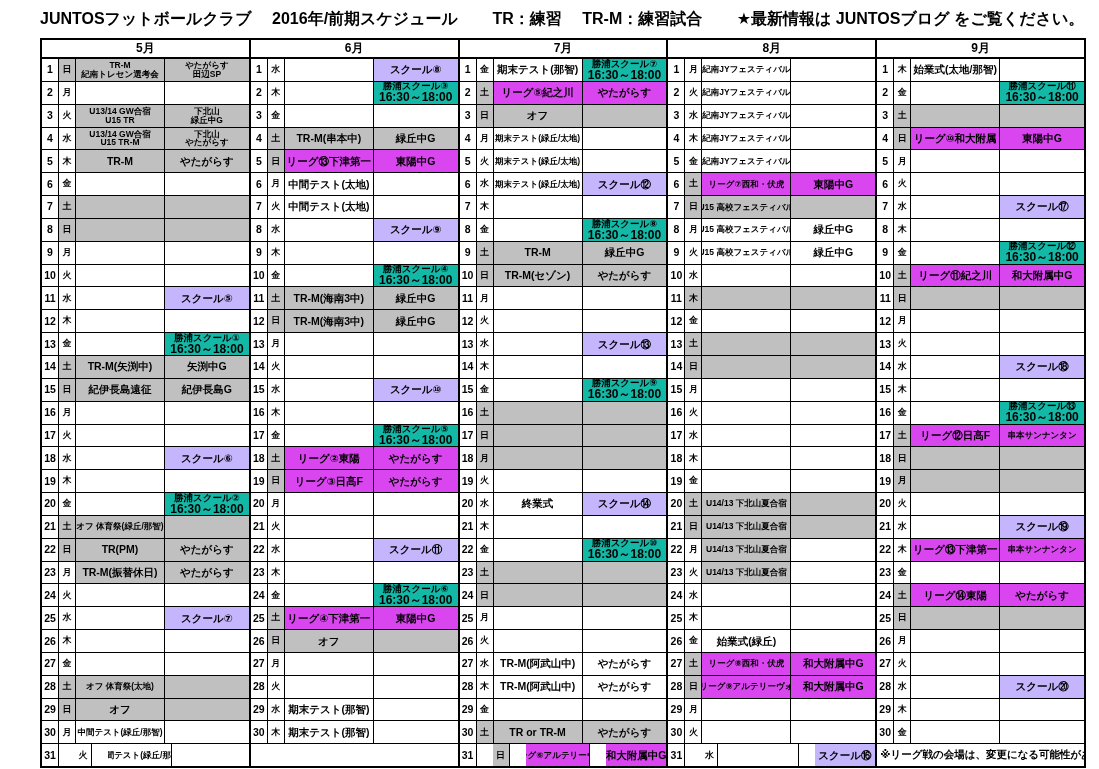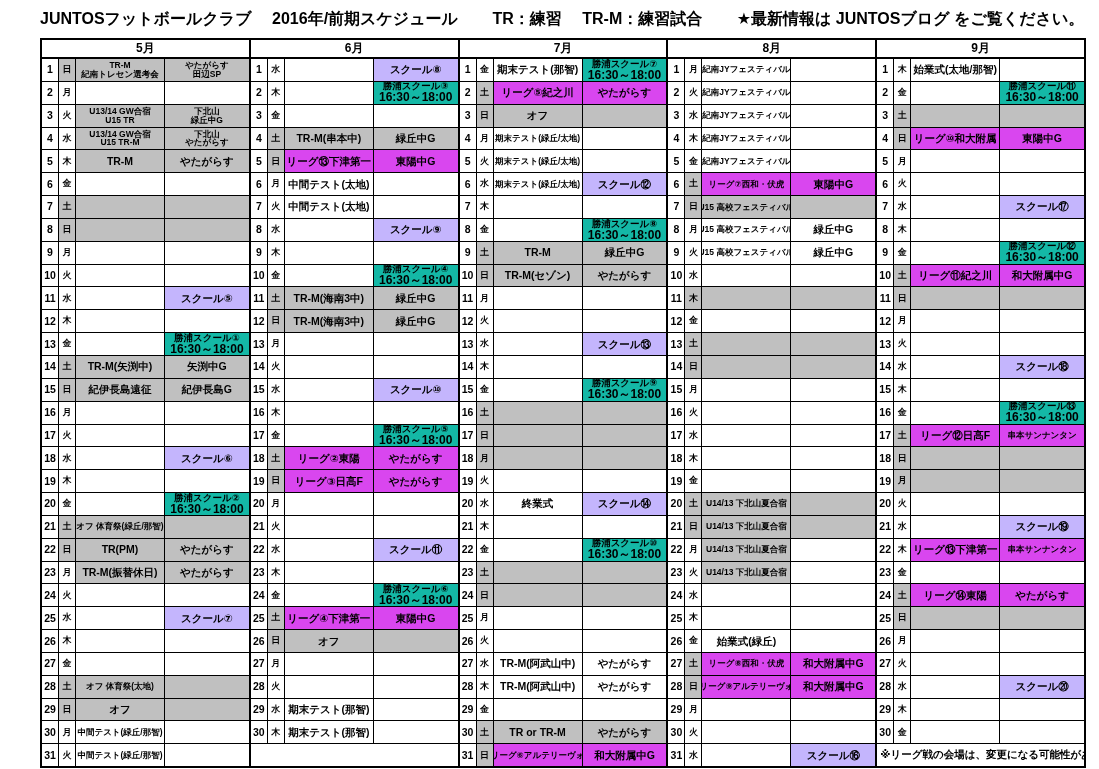--- a/index.html
+++ b/index.html
@@ -6,21 +6,21 @@
   html,body { width:1099px; height:769px; background:#fff; font-family:"Liberation Sans","DejaVu Sans",sans-serif; color:#000; }
   .topbar { position:absolute; top:9px; left:40px; width:1046px; display:flex; justify-content:space-between; font-size:16px; font-weight:bold; white-space:nowrap; }
   .topbar-left span { margin-right:16px; }
   .topbar-left span.wide { margin-right:30px; }
   .calendar { position:absolute; top:38px; left:40px; width:1046px; height:730px; border:2px solid #000; display:flex; background:#fff; }
   .month { flex:1; display:flex; flex-direction:column; border-right:2px solid #000; min-width:0; }
   .month:last-child { border-right:none; }
   .month-header { height:19px; flex:none; border-bottom:2px solid #000; display:flex; align-items:center; justify-content:center; font-size:12px; font-weight:bold; }
   .rows { flex:1; display:flex; flex-direction:column; }
   .row { flex:1; display:flex; border-bottom:1px solid #000; min-height:0; }
-  .row:last-child { border-bottom:none; }
+  .row:last-child { border-bottom:none;gap:16px; }
   .c { border-right:1px solid #000; display:flex; flex-direction:column; align-items:center; justify-content:center; overflow:hidden; white-space:nowrap; line-height:1.05; }
   .c-num { width:17px; flex:none; font-size:10.5px; font-weight:bold; }
   .c-dow { width:17px; flex:none; font-size:9px; font-weight:bold; }
   .c-event { flex:1.05; font-size:10.5px; font-weight:bold; }
   .c-loc  { flex:1; border-right:none; font-size:10.5px; font-weight:bold; }
   .sm { font-size:8.5px; }
   .bg-w { background:#ffffff; } .bg-g { background:#c0c0c0; }
   .bg-y { background:#c4b5fd; } .bg-r { background:#d946ef; }
   .bg-gr { background:#14b8a6; font-size:9.5px; }
   .bg-gr div:nth-child(2) { font-size:12px; }

